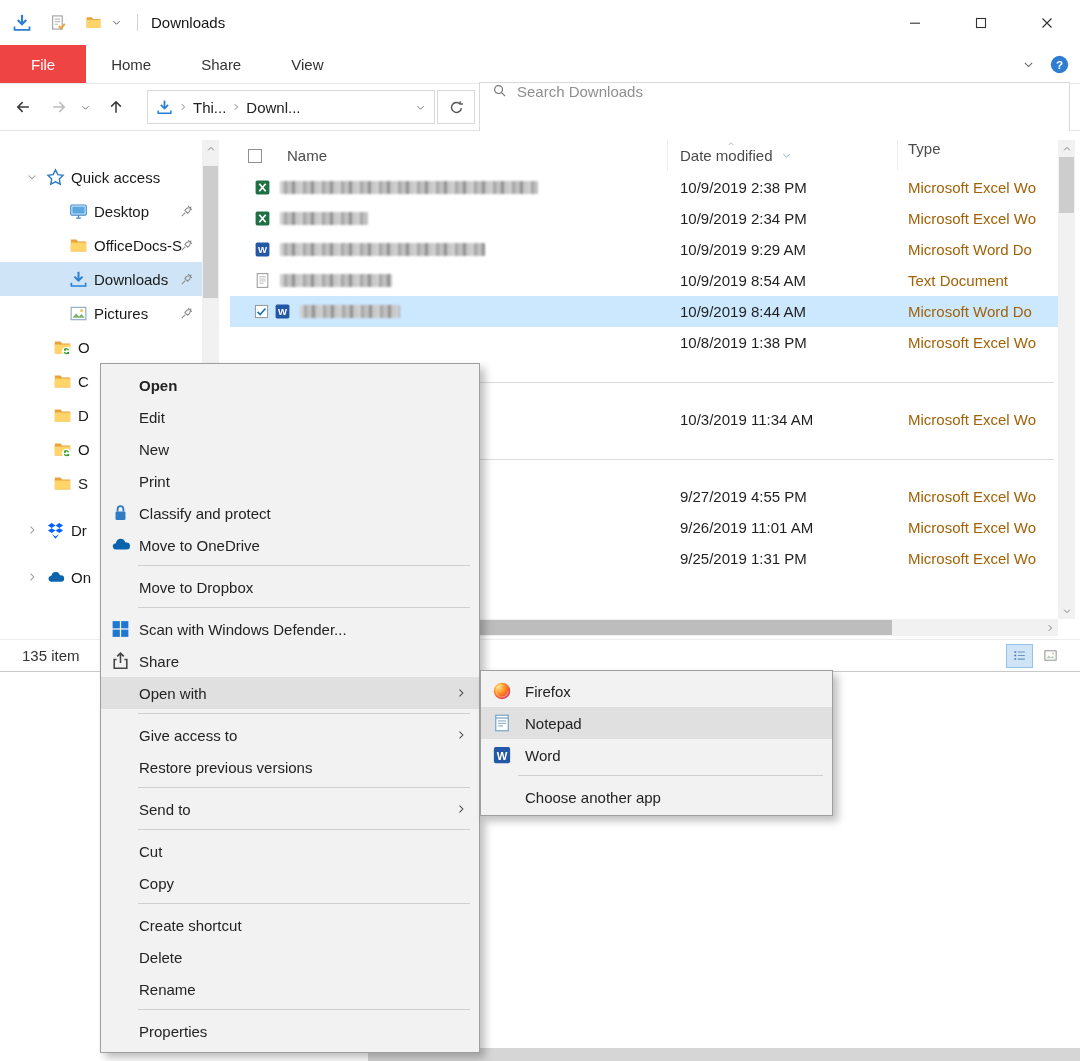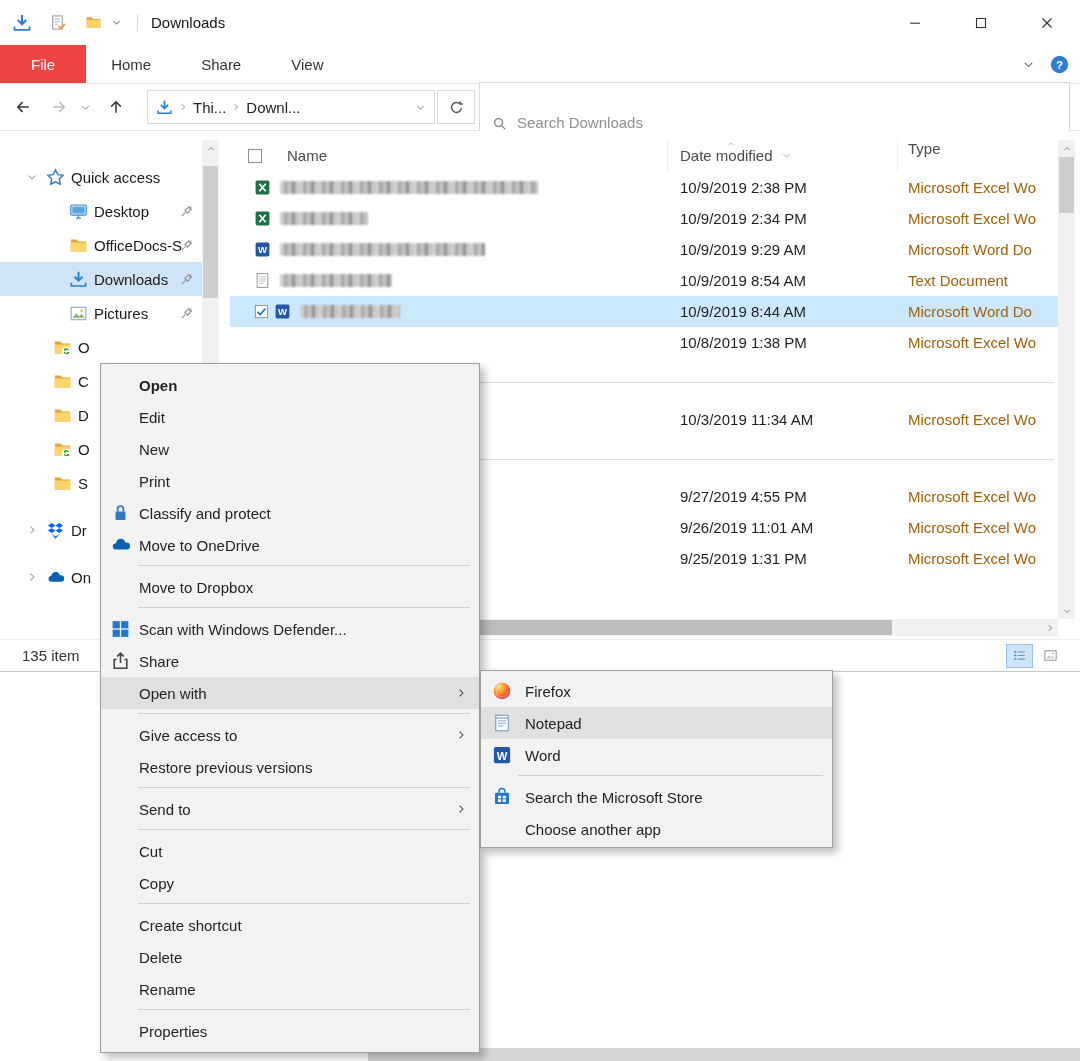--- a/index.html
+++ b/index.html
@@ -36,21 +36,21 @@
   .navbtn.b{margin-left:14px}.navbtn.f{margin-left:18px}.navbtn.u{margin-left:16px}
   .navbtn.disabled{color:#bcbcbc}
   .navchev{width:11px;height:11px;margin-left:12px;color:#777}
   .addressbar{margin-left:22px;width:288px;height:34px;border:1px solid #d9d9d9;display:flex;align-items:center;padding:0 8px;font-size:15px;background:#fff}
   .loc-icn{width:17px;height:17px}
   .crumb-sep{width:10px;height:10px;color:#777;margin:0 5px}
   .crumb{color:#222;white-space:nowrap}
   .addr-chev{margin-left:auto;width:11px;height:11px;color:#777}
   .refreshbox{width:38px;height:34px;border:1px solid #d9d9d9;margin-left:2px;display:flex;align-items:center;justify-content:center;color:#555}
   .refreshbox .icn{width:15px;height:15px}
-  .searchbox{margin-left:4px;flex:1;margin-right:10px;height:50px;border:1px solid #d9d9d9;display:flex;align-items:flex-end;padding:0 12px;gap:10px;background:#fff}
+  .searchbox{margin-left:4px;flex:1;margin-right:10px;height:50px;border:1px solid #d9d9d9;display:flex;align-items:flex-start;padding:0 12px;gap:10px;background:#fff}
   .searchbox .icn{width:15px;height:15px;color:#767676}
   .searchbox input{border:none;outline:none;flex:1;font-size:15px;font-family:inherit;color:#222;background:transparent}
   .searchbox input::placeholder{color:#8f8f8f}
 
   
   .bodyarea{position:absolute;left:0;right:0;top:131px;bottom:32px;background:#fff}
 
   
   .sidebar{position:absolute;left:0;top:0;width:202px;bottom:0;padding-top:29px;overflow:hidden;font-size:15px}
   .sb-item{height:34px;display:flex;align-items:center;position:relative;white-space:nowrap}
@@ -785,31 +785,16 @@
       <span class="icn m-icn">
         <svg viewBox="0 0 16 16">
           <rect x="1.5" y="1.5" width="13" height="13" rx="1.5" fill="#2457a5"></rect>
           <text x="8" y="11.6" text-anchor="middle" font-size="9" font-weight="bold" fill="#fff" font-family="Liberation Sans, sans-serif">W</text>
         </svg>
       </span>
       <span class="m-label">Word</span>
     </div>
     <div class="m-sep"></div>
     <div class="m-item">
-      <span class="icn m-icn">
-        <svg viewBox="0 0 16 16">
-          <path d="M5.6 4.6V3.5a2.4 2.4 0 0 1 4.8 0v1.1" fill="none" stroke="#1e78d2" stroke-width="1.2"></path>
-          <rect x="2.4" y="4.6" width="11.2" height="9" rx="1" fill="#1e78d2"></rect>
-          <g fill="#fff">
-            <rect x="4.8" y="7" width="2.5" height="2.1"></rect>
-            <rect x="8.6" y="7" width="2.5" height="2.1"></rect>
-            <rect x="4.8" y="9.9" width="2.5" height="2.1"></rect>
-            <rect x="8.6" y="9.9" width="2.5" height="2.1"></rect>
-          </g>
-        </svg>
-      </span>
-      <span class="m-label">Search the Microsoft Store</span>
-    </div>
-    <div class="m-item">
       <span class="m-label">Choose another app</span>
     </div>
   </div>
 <div class="bottomstrip"></div>
 
 </body></html>

